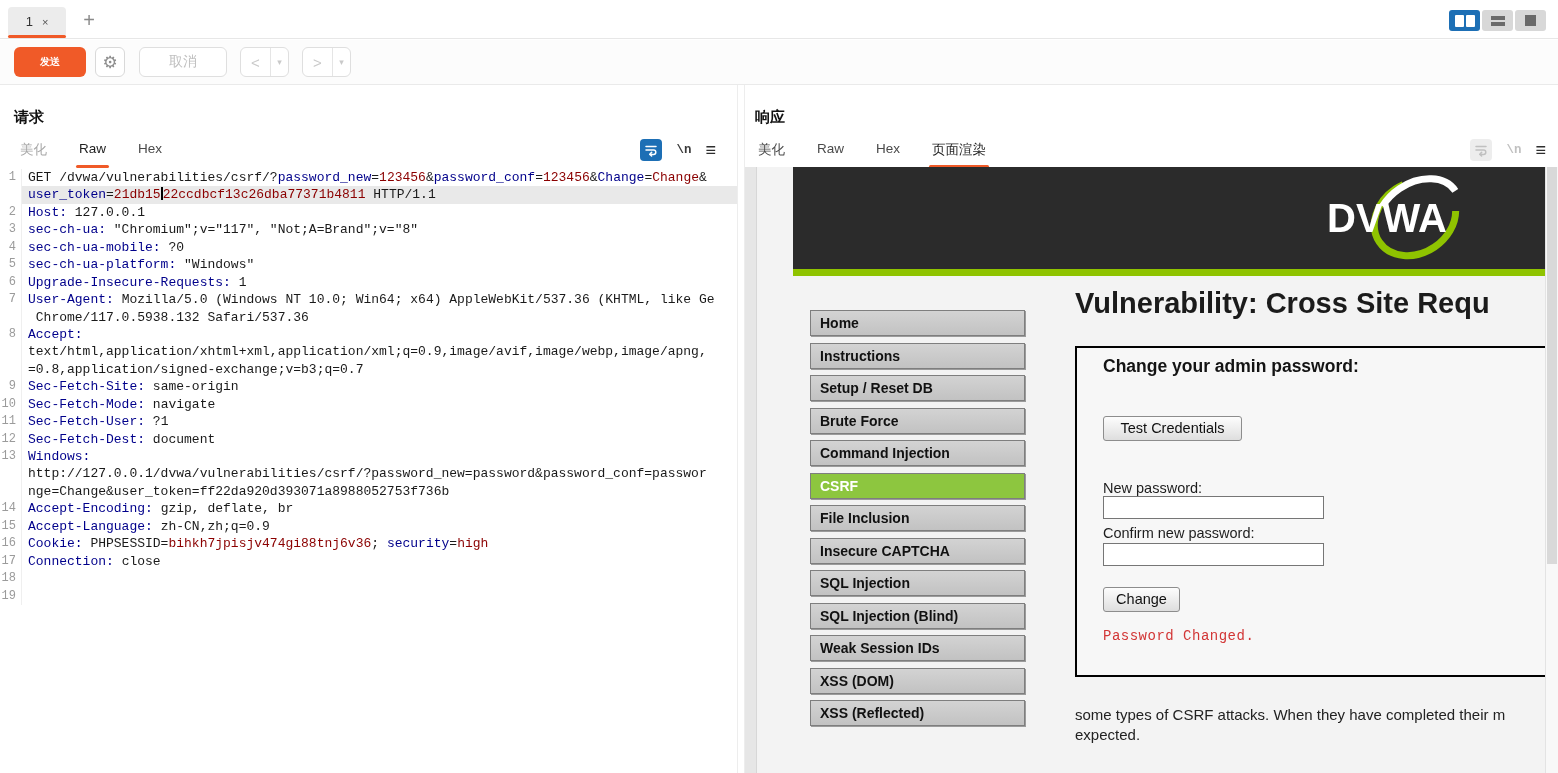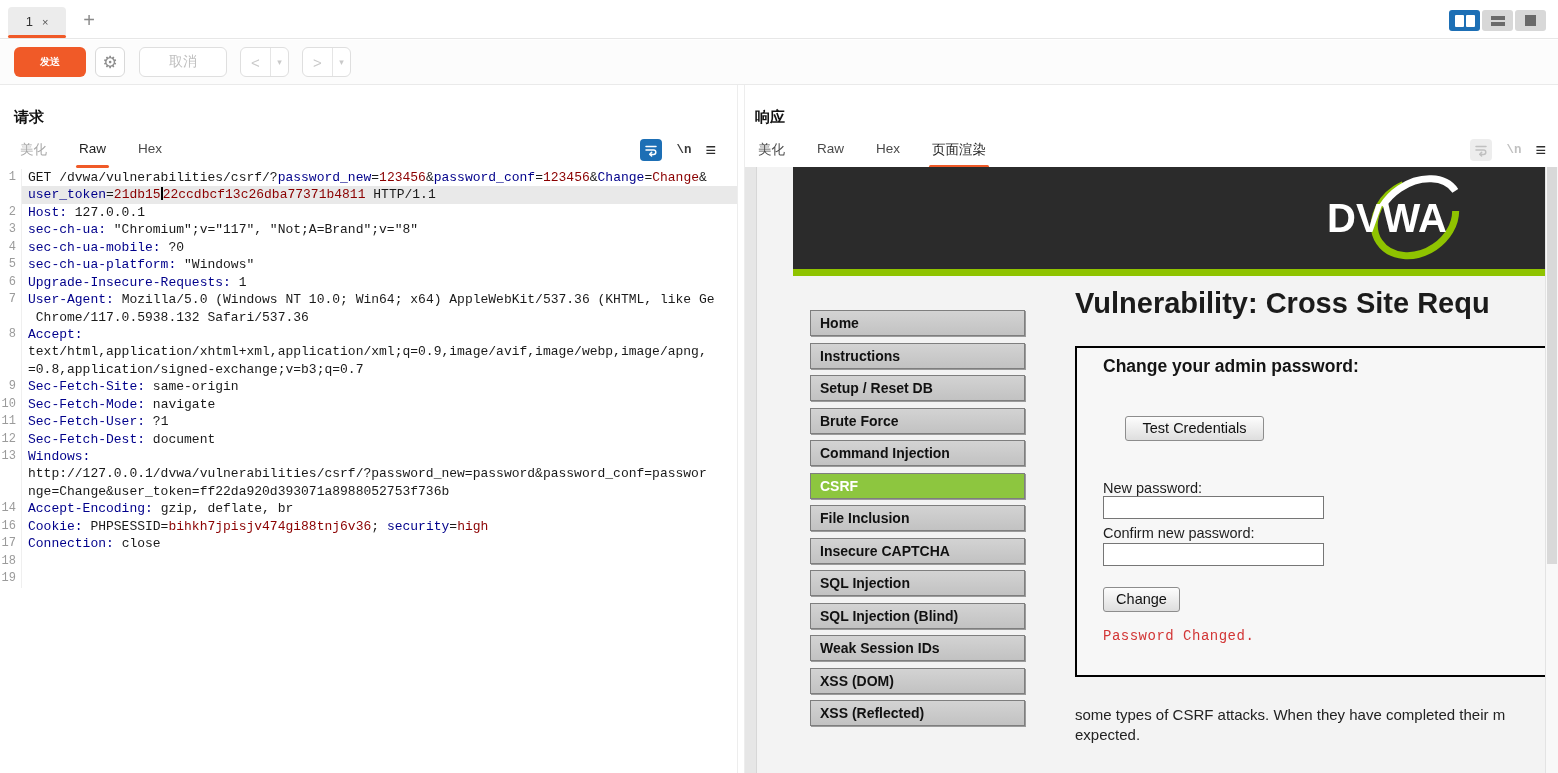--- a/index.html
+++ b/index.html
@@ -98,21 +98,21 @@
               font-size:14px; font-weight:bold; color:#111; line-height:24px; cursor:pointer; }
   .menu-btn.sel { background:var(--green-sel); color:#fff; }
 
   .dvwa-content { position:absolute; left:318px; top:120px; width:700px; }
   .dvwa-h1 { font-size:29px; font-weight:bold; color:#1b1b1b; white-space:nowrap; }
   .dvwa-box { position:absolute; left:0; top:59px; width:520px; height:331px; border:2px solid #000; background:#f7f7f7;
               padding:8px 0 0 26px; }
   .box-title { font-size:17.5px; font-weight:bold; color:#141414; }
   .btn-html { display:inline-block; border:1px solid #8d8d8d; border-radius:3px; background:linear-gradient(#fdfdfd,#dedede);
               font-size:14.5px; color:#111; text-align:center; cursor:pointer; }
-  .test-btn { position:absolute; left:26px; top:68px; width:139px; height:25px; line-height:23px;margin-left:22px; }
+  .test-btn { position:absolute; left:26px; top:68px; width:139px; height:25px; line-height:23px; }
   .fld-label { position:absolute; left:26px; font-size:14.5px; color:#1d1d1d; }
   .lbl-new { top:132px; }
   .lbl-conf { top:177px; }
   .pw-input { position:absolute; left:26px; width:221px; height:23px; border:1px solid #767676; background:#fff; }
   .inp-new { top:148px; }
   .inp-conf { top:195px; }
   .change-btn { position:absolute; left:26px; top:239px; width:77px; height:25px; line-height:23px; }
   .status-msg { position:absolute; left:26px; top:280px; font-family:"Liberation Mono","DejaVu Sans Mono",monospace;
                 font-size:14px; color:var(--statusred); letter-spacing:0.5px; }
   .dvwa-note { position:absolute; left:0; top:418px; width:478px; font-size:15px; line-height:19.5px; color:#222; }
@@ -181,20 +181,21 @@
       <div class="ed-row"><span class="ln"></span><span class="code"><span class="tok-p">text/html,application/xhtml+xml,application/xml;q=0.9,image/avif,image/webp,image/apng,</span></span></div>
       <div class="ed-row"><span class="ln"></span><span class="code"><span class="tok-p">=0.8,application/signed-exchange;v=b3;q=0.7</span></span></div>
       <div class="ed-row"><span class="ln">9</span><span class="code"><span class="tok-b">Sec-Fetch-Site:</span><span class="tok-p"> same-origin</span></span></div>
       <div class="ed-row"><span class="ln">10</span><span class="code"><span class="tok-b">Sec-Fetch-Mode:</span><span class="tok-p"> navigate</span></span></div>
       <div class="ed-row"><span class="ln">11</span><span class="code"><span class="tok-b">Sec-Fetch-User:</span><span class="tok-p"> ?1</span></span></div>
       <div class="ed-row"><span class="ln">12</span><span class="code"><span class="tok-b">Sec-Fetch-Dest:</span><span class="tok-p"> document</span></span></div>
       <div class="ed-row"><span class="ln">13</span><span class="code"><span class="tok-b">Windows:</span></span></div>
       <div class="ed-row"><span class="ln"></span><span class="code"><span class="tok-p">http://127.0.0.1/dvwa/vulnerabilities/csrf/?password_new=password&amp;password_conf=passwor</span></span></div>
       <div class="ed-row"><span class="ln"></span><span class="code"><span class="tok-p">nge=Change&amp;user_token=ff22da920d393071a8988052753f736b</span></span></div>
       <div class="ed-row"><span class="ln">14</span><span class="code"><span class="tok-b">Accept-Encoding:</span><span class="tok-p"> gzip, deflate, br</span></span></div>
+      <div class="ed-row"><span class="ln">15</span><span class="code"><span class="tok-b">Accept-Language:</span><span class="tok-p"> zh-CN,zh;q=0.9</span></span></div>
       <div class="ed-row"><span class="ln">16</span><span class="code"><span class="tok-b">Cookie:</span><span class="tok-p"> PHPSESSID=</span><span class="tok-r">bihkh7jpisjv474gi88tnj6v36</span><span class="tok-p">; </span><span class="tok-b">security</span><span class="tok-p">=</span><span class="tok-r">high</span></span></div>
       <div class="ed-row"><span class="ln">17</span><span class="code"><span class="tok-b">Connection:</span><span class="tok-p"> close</span></span></div>
       <div class="ed-row"><span class="ln">18</span><span class="code"></span></div>
       <div class="ed-row"><span class="ln">19</span><span class="code"></span></div>
     </div>
 </div>
 
 <div class="divider"></div>
 
 <div class="resp-panel">

